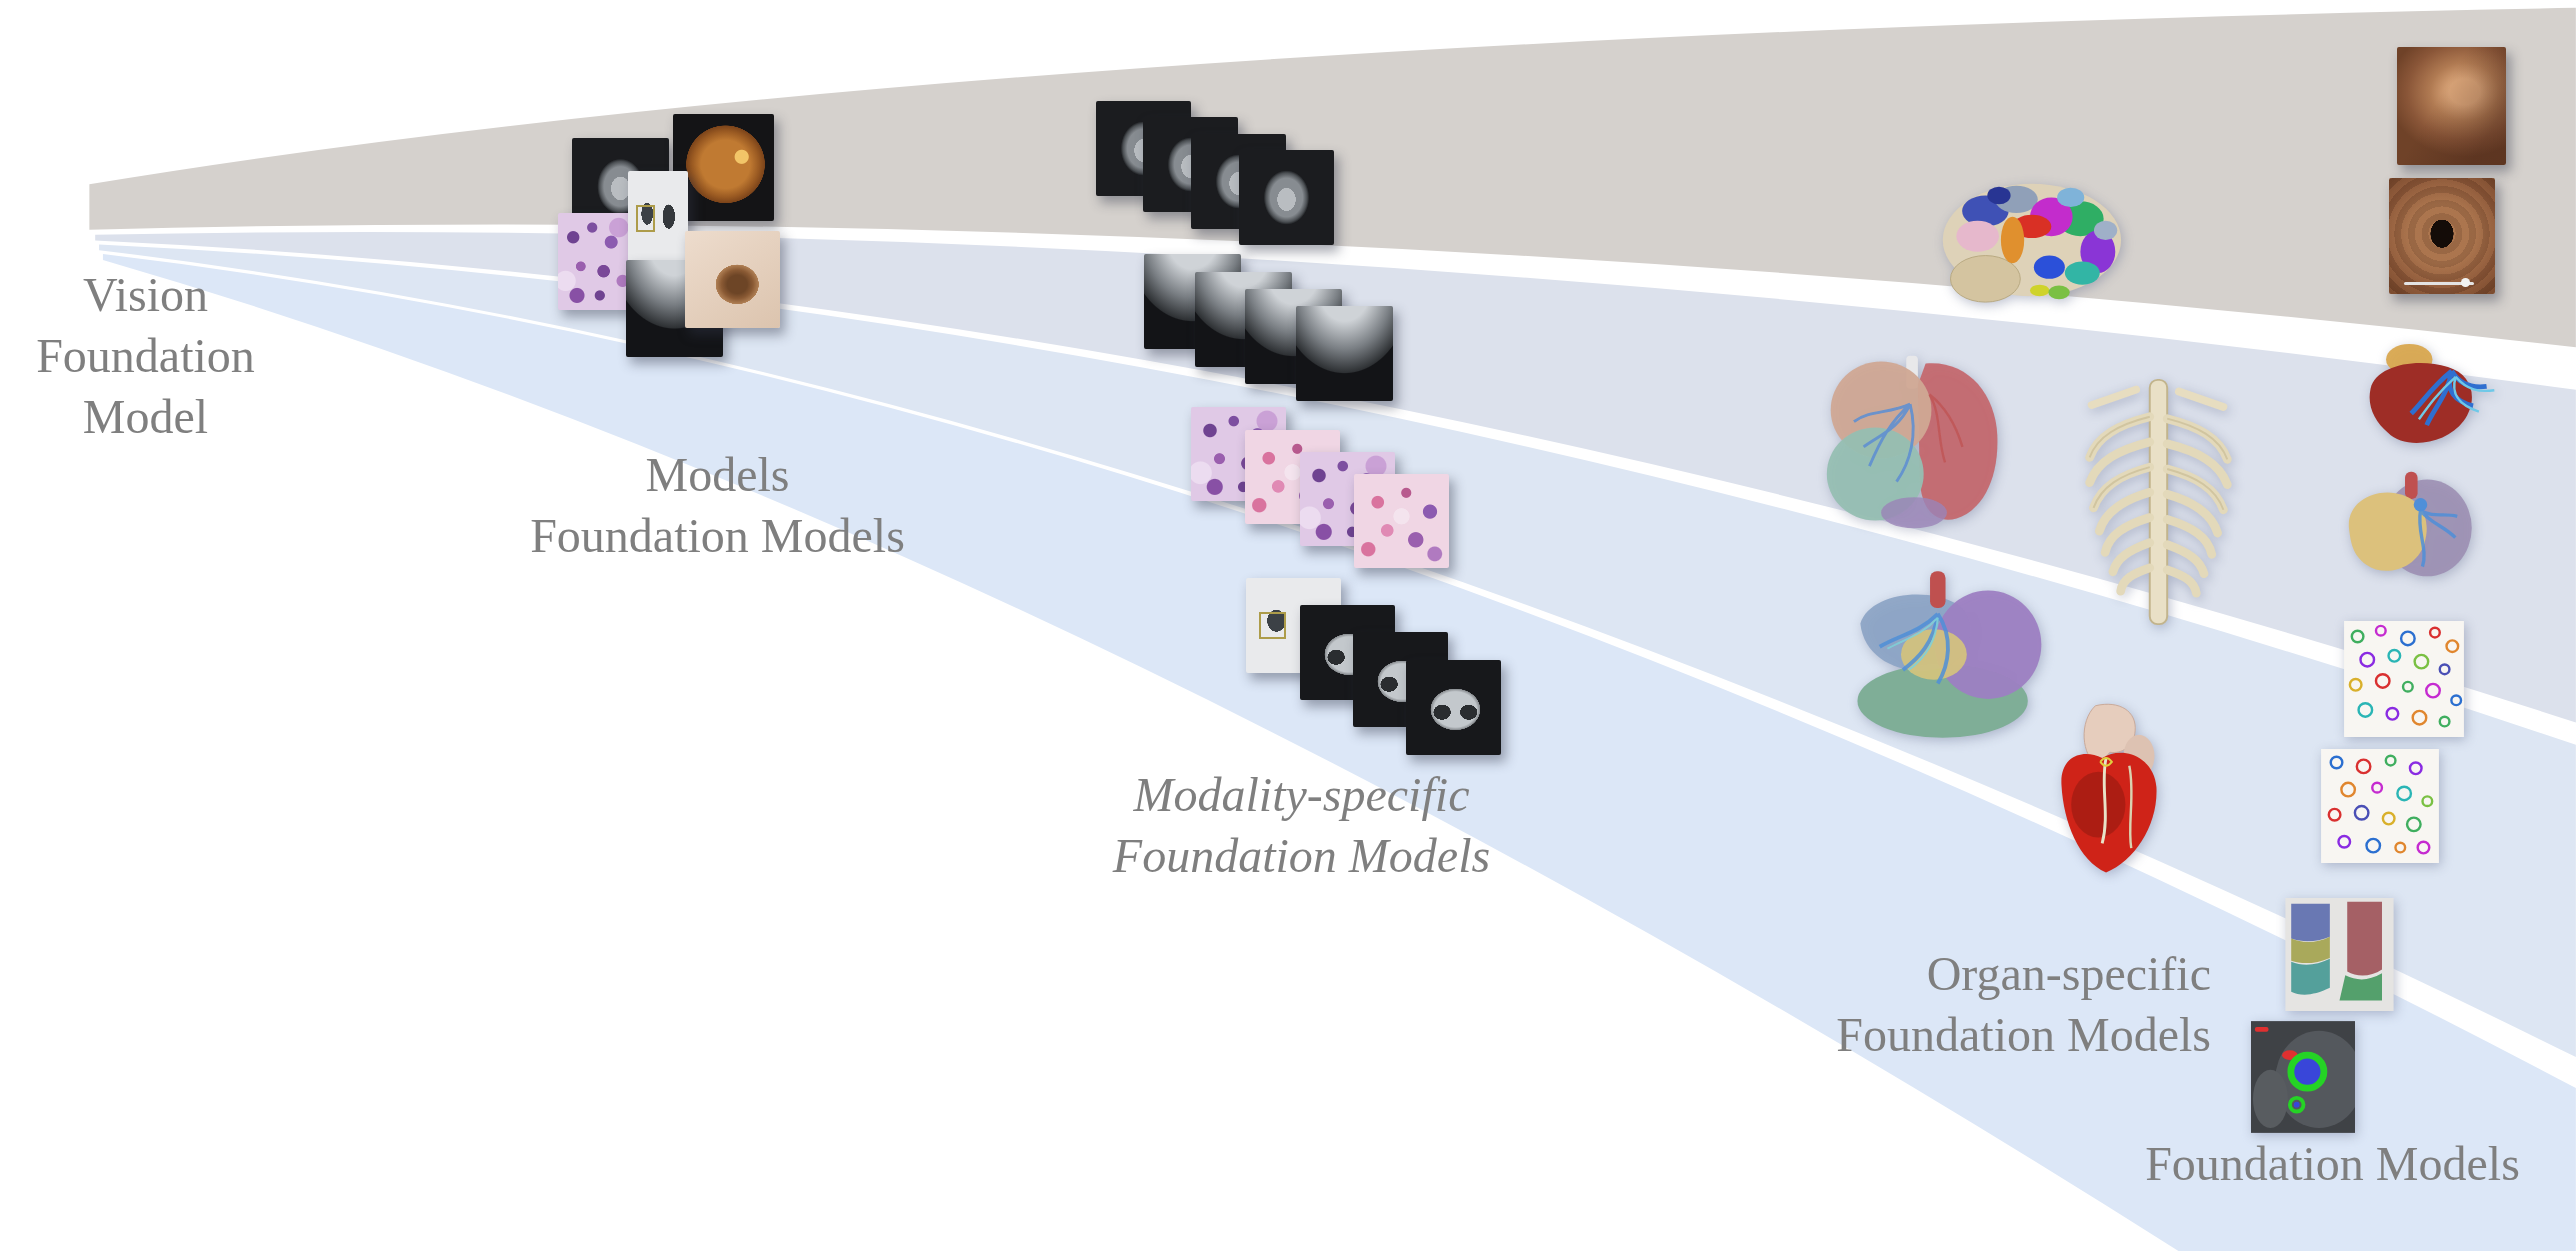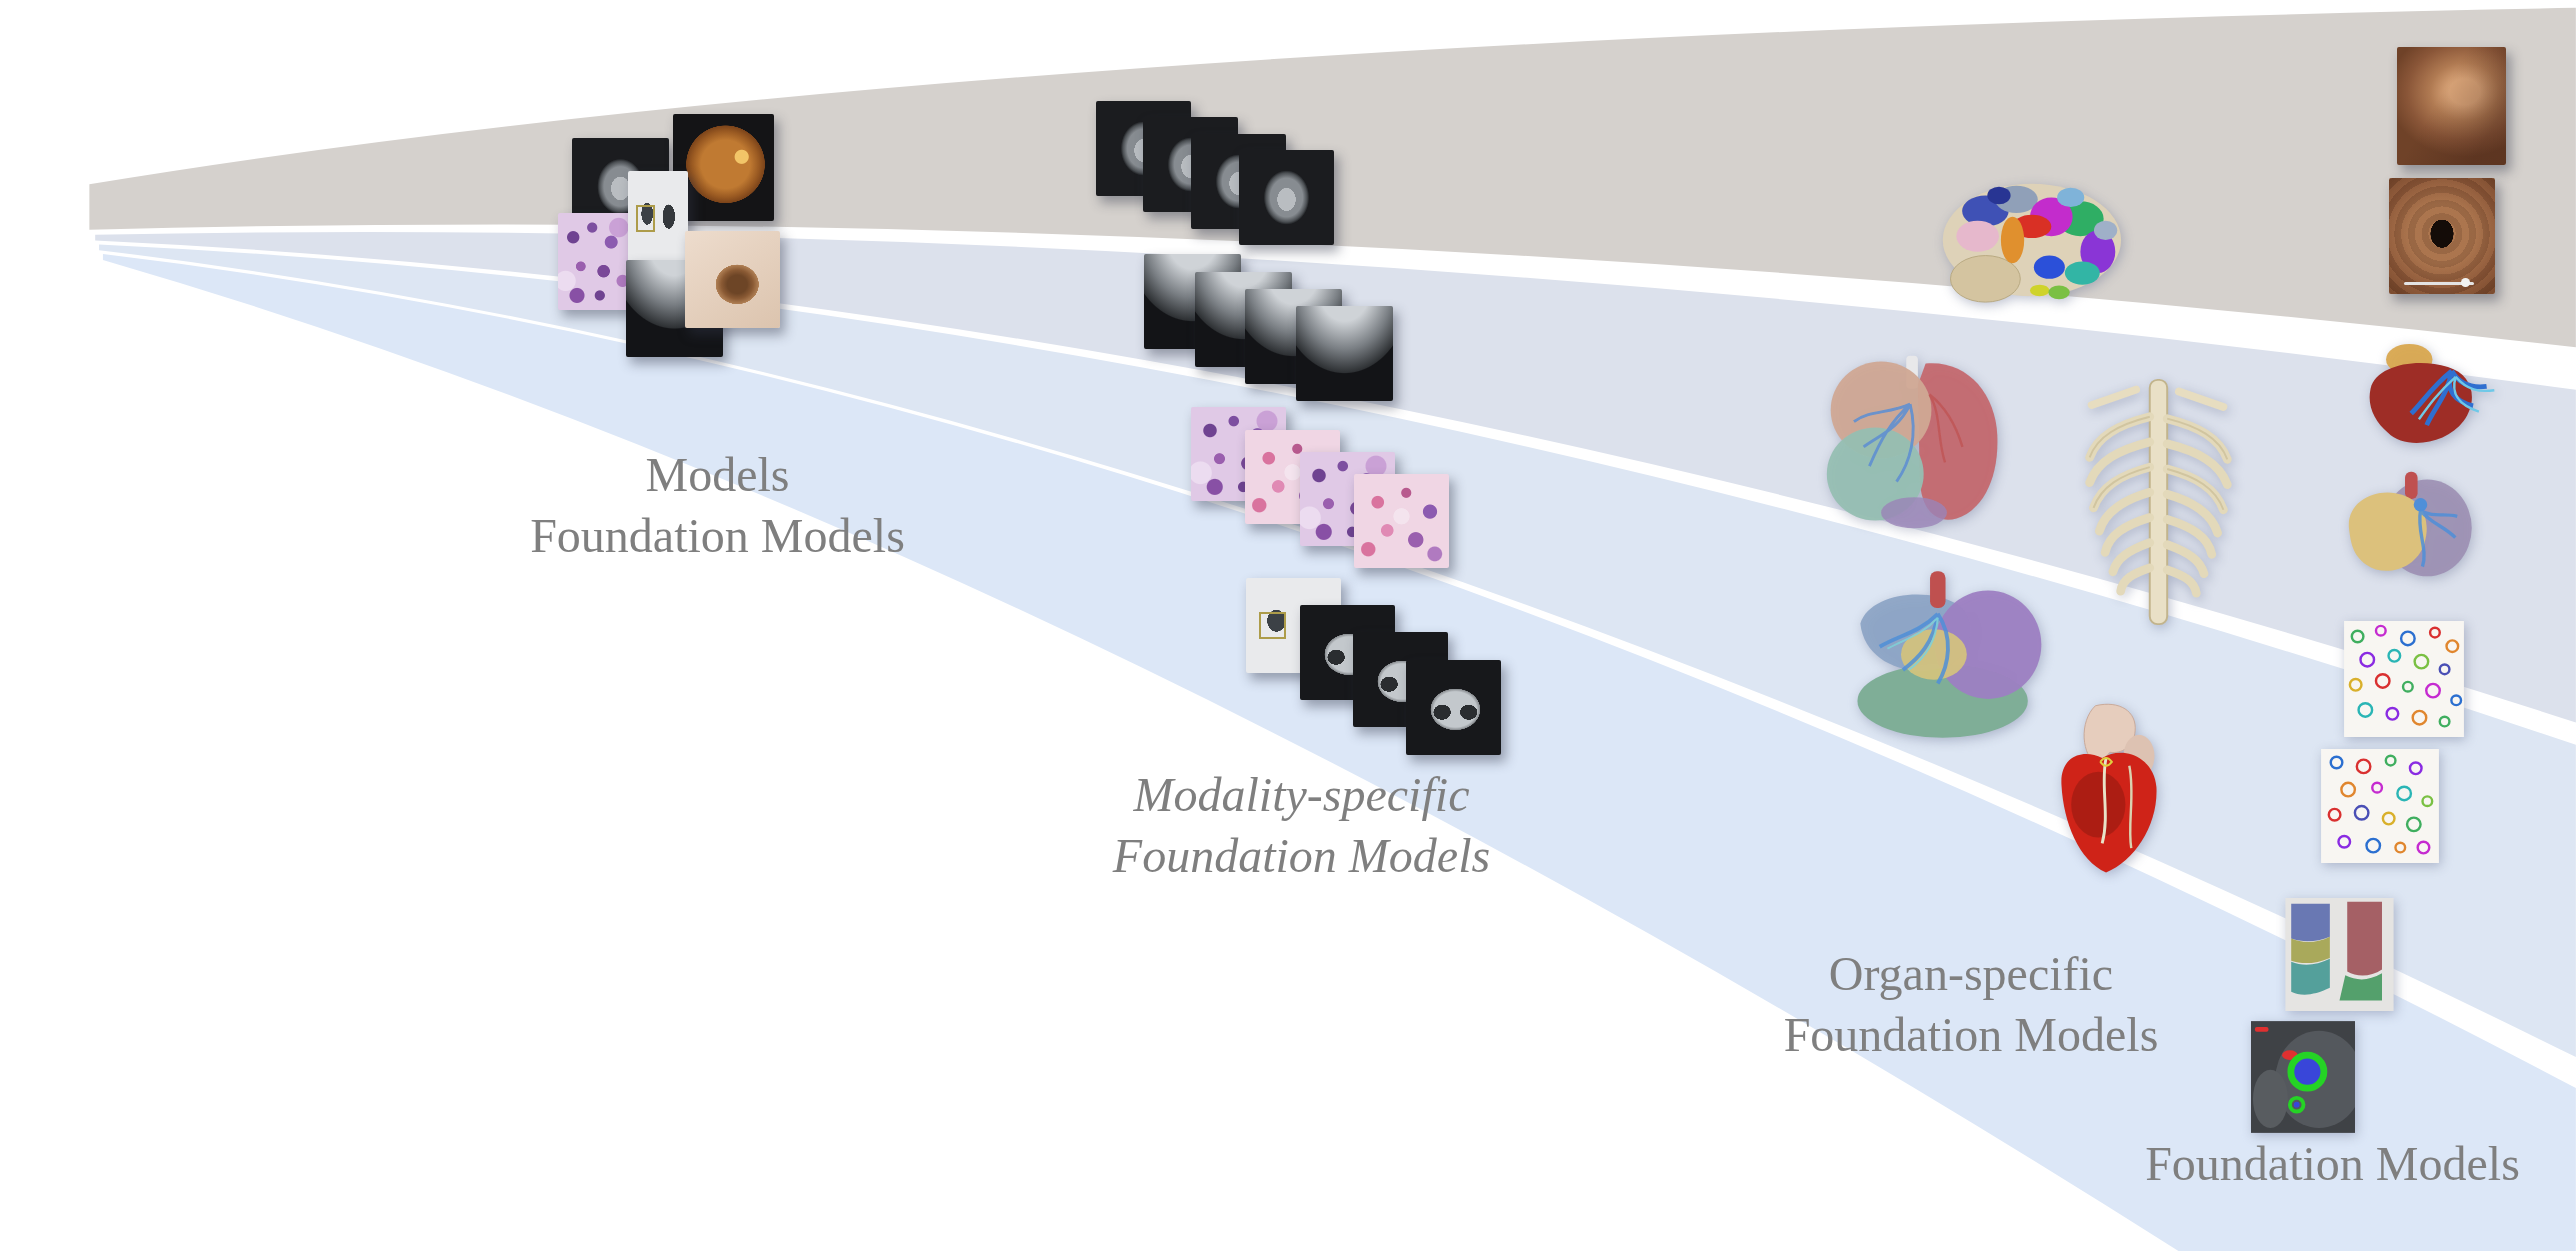--- a/index.html
+++ b/index.html
@@ -241,29 +241,34 @@
     <rect width="107" height="115" fill="#3f4246"></rect>
     <ellipse cx="70" cy="60" rx="45" ry="50" fill="#6a6e73" opacity="0.5"></ellipse>
     <ellipse cx="20" cy="80" rx="18" ry="30" fill="#585c60"></ellipse>
     <rect x="4" y="6" width="14" height="5" rx="2" fill="#e03030"></rect>
     <ellipse cx="40" cy="35" rx="8" ry="5" fill="#e03030"></ellipse>
     <circle cx="58" cy="52" r="17" fill="#3946d9" stroke="#25d325" stroke-width="7"></circle>
     <circle cx="47" cy="86" r="7" fill="none" stroke="#25d325" stroke-width="4"></circle>
     <circle cx="47" cy="86" r="3" fill="#3946d9"></circle>
   </svg>
 
+  <div class="label" style="left:14.5px;top:264px;width:262px;">
+    <span>Vision</span>
+    <span>Foundation</span>
+    <span>Model</span>
+  </div>
   <div class="label" style="left:480px;top:444px;width:475px;">
     <span>Models</span>
     <span>Foundation Models</span>
   </div>
   <div class="label" style="left:1052px;top:764px;width:499px;font-style:italic;">
     <span>Modality-specific</span>
     <span>Foundation Models</span>
   </div>
-  <div class="label" style="left:1731px;top:943px;width:480px;">
+  <div class="label" style="left:1731px;top:943px;width:480px;text-align:right;">
     <span>Organ-specific</span>
     <span>Foundation Models</span>
   </div>
   <div class="label" style="left:2090px;top:1133px;width:485px;">
     <span>Foundation Models</span>
   </div>
 
 </div>
 
 

